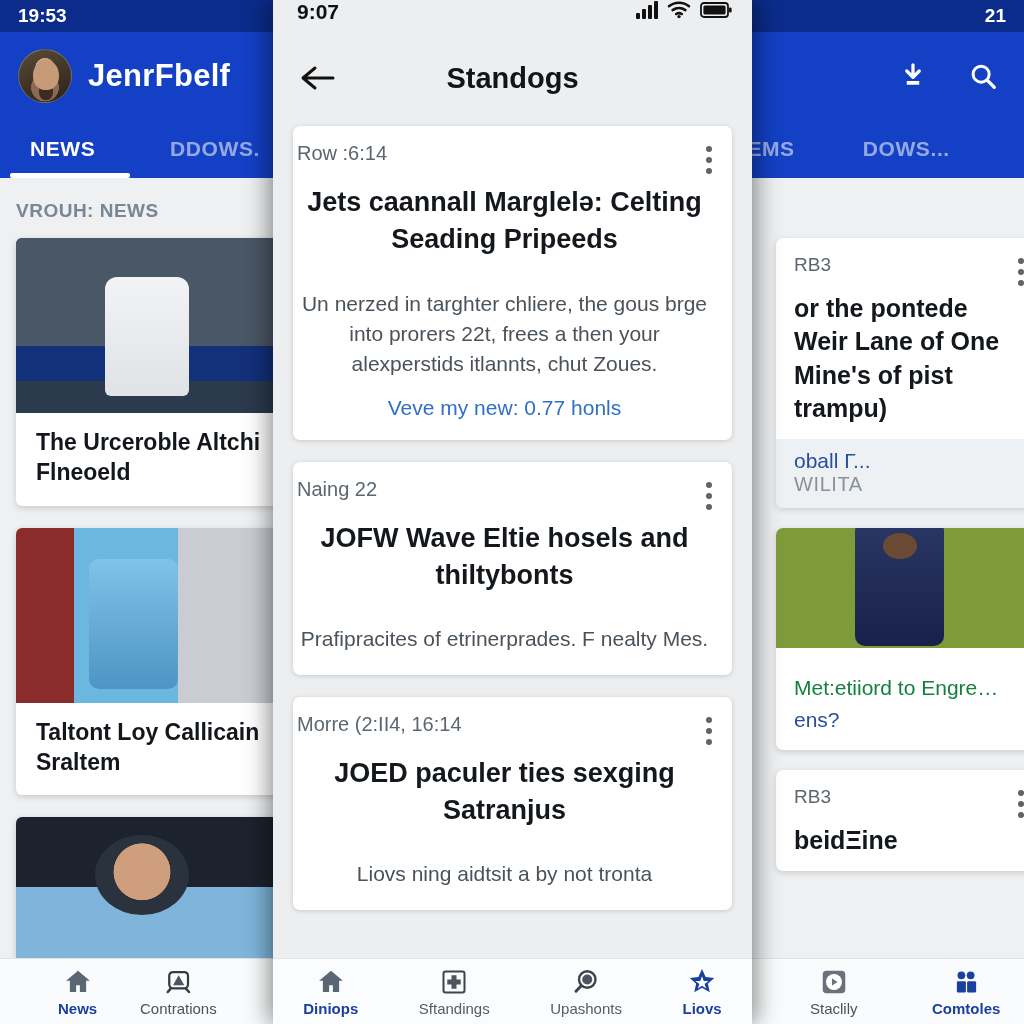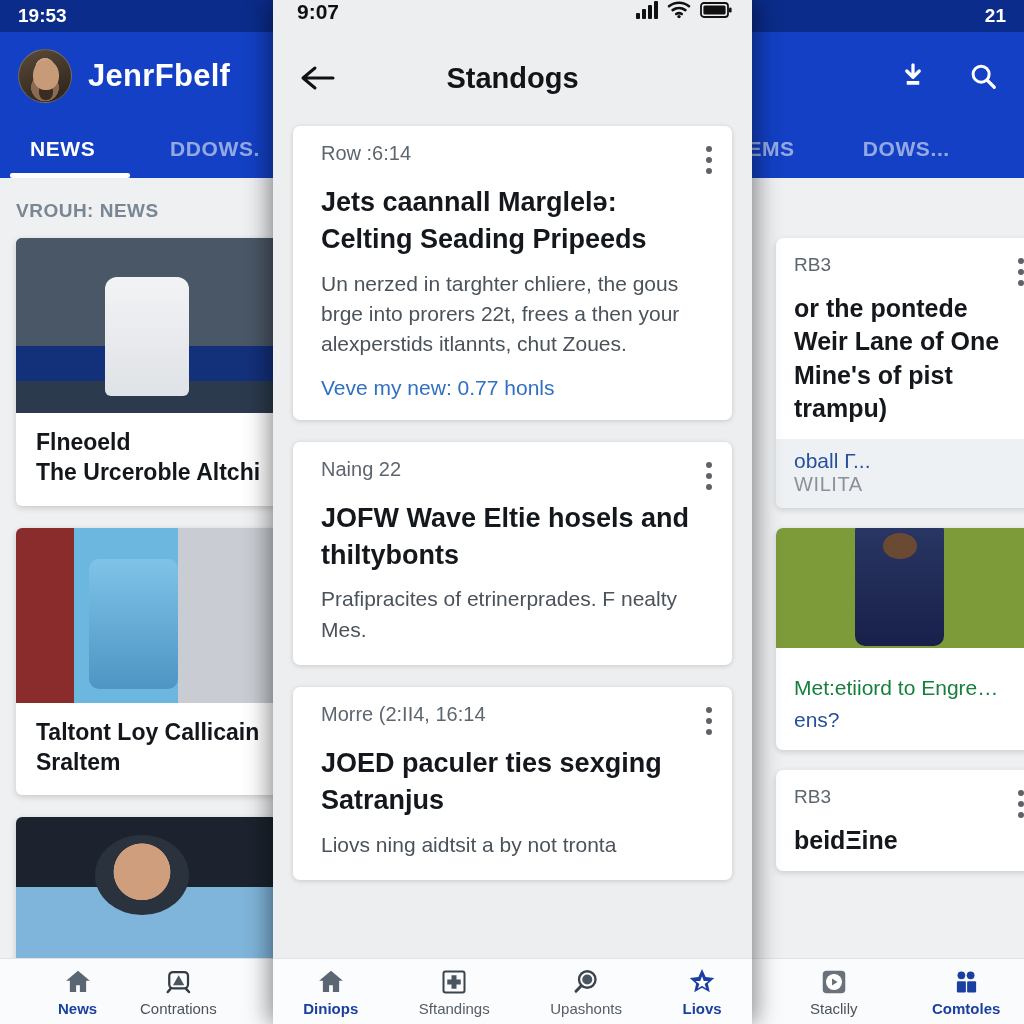--- a/index.html
+++ b/index.html
@@ -163,28 +163,28 @@
   }
   .ov-title {
     position:absolute; left:0; right:0; text-align:center;
     font-size:29px; font-weight:700; color:#121417; pointer-events:none;
   }
   .ov-back { width:52px; height:52px; display:flex; align-items:center; justify-content:center; z-index:2; }
 
   .ov-list { flex:1; padding:6px 20px 0 20px; overflow:hidden; }
   .ov-card {
     background:#fff; border-radius:7px; margin-bottom:22px;
-    box-shadow:0 1px 5px rgba(0,0,0,.16); padding:16px 20px 20px 28px;
+    box-shadow:0 1px 5px rgba(0,0,0,.16); padding:16px 20px 20px 4px;text-align:center;
   }
   .ov-card-head { display:flex; align-items:flex-start; justify-content:space-between; }
   .ov-meta { font-size:20px; color:#5d666f; }
   .ov-h {
     margin-top:10px; font-size:27px; font-weight:700; color:#14181d; line-height:1.38;
   }
-  .ov-p { margin-top:10px; font-size:21px; color:#4a525a; line-height:1.45; }
+  .ov-p { margin-top:30px; font-size:21px; color:#4a525a; line-height:1.45; }
   .ov-link { margin-top:16px; font-size:21px; color:#2f6fc4; }
 
   .ov-bottomnav {
     height:66px; background:#fbfcfd; border-top:1px solid #e0e3e7;
     display:flex; align-items:center; justify-content:space-around; flex:none;
   }
   .ov-navlabel { font-size:15px; color:#555d66; }
   .ov-navlabel.sel { color:#1a3fa0; font-weight:700; }
 
   .bars { display:flex; align-items:flex-end; gap:2px; }
@@ -231,22 +231,22 @@
       <div class="bg-tab" style="margin-left:56px;">DOWS...</div>
       <div class="tab-underline"></div>
     </div>
 
     <div class="bg-section-label">VROUH: NEWS</div>
 
     <div class="left-col">
       <div class="news-card">
         <div class="news-img p1"></div>
         <div class="news-title">
+          <div>The Urceroble Altchi</div>
           <div>Flneoeld</div>
-          <div>The Urceroble Altchi</div>
         </div>
       </div>
       <div class="news-card">
         <div class="news-img p2"></div>
         <div class="news-title">
           <div>Taltont Loy Callicain</div>
           <div>Sraltem</div>
         </div>
       </div>
       <div class="news-card">

